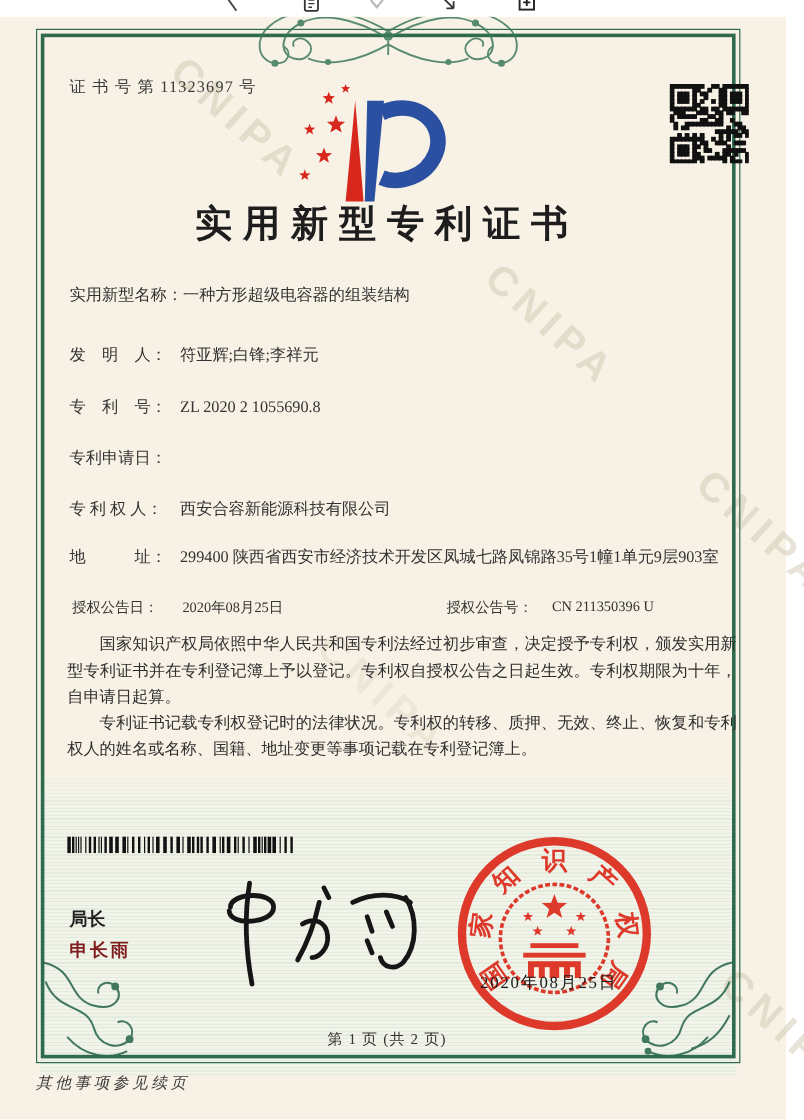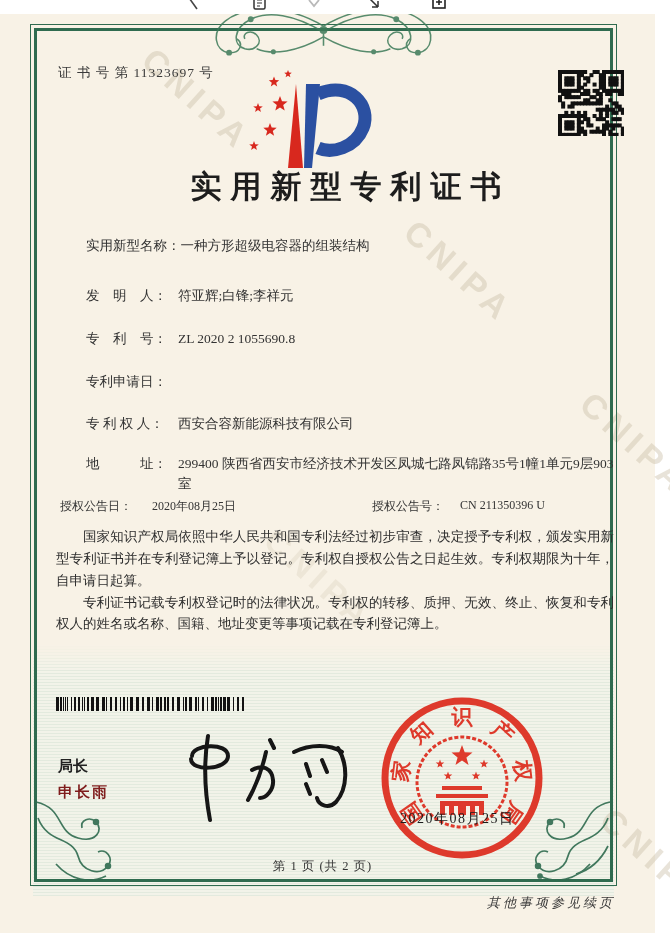--- a/index.html
+++ b/index.html
@@ -22,45 +22,45 @@
     border:1px solid #2f6b4f;z-index:2;pointer-events:none;}
   .border-inner{position:absolute;left:3px;top:3px;right:3px;bottom:3px;border:3px solid #2f6b4f;}
   
   .wm{position:absolute;z-index:1;font-family:"Liberation Sans",sans-serif;font-weight:bold;
       font-size:34px;letter-spacing:6px;color:rgba(204,194,170,0.45);transform:rotate(42deg);white-space:nowrap;}
   
   #certno{position:absolute;left:58px;top:64px;z-index:3;font-size:13.5px;color:#3a3a3a;letter-spacing:1px;}
   #logo{position:absolute;left:240px;top:66px;z-index:3;}
   #qr{position:absolute;left:558px;top:70px;z-index:3;}
   #title{position:absolute;left:30px;top:166px;width:585px;z-index:3;text-align:center;
-         font-size:31px;font-weight:bold;letter-spacing:9px;color:#1d1d1d;padding-left:28px;}
+         font-size:31px;font-weight:bold;letter-spacing:9px;color:#1d1d1d;}
   
   .fld-row{position:absolute;left:58px;width:557px;display:flex;z-index:3;
            font-size:13.5px;color:#333;line-height:1.45;}
-  .fld-label{flex:0 0 92px;white-space:pre;margin-left:28px;}
+  .fld-label{flex:0 0 92px;white-space:pre;}
   .fld-value{flex:1;}
   #row0{top:236px}#row1{top:286px}#row2{top:329px}#row3{top:372px}#row4{top:414px}#row5{top:454px}
   #grantrow{position:absolute;left:60px;top:498px;width:557px;display:flex;z-index:3;font-size:12px;color:#333;}
   .g-l1{flex:0 0 92px;}.g-v1{flex:0 0 220px;}.g-l2{flex:0 0 88px;}.g-v2{flex:1;}
   
   #bodytext{position:absolute;left:56px;top:526px;width:558px;z-index:3;font-size:13.5px;
             color:#2e2e2e;line-height:1.62;text-align:justify;}
   #bodytext p{margin:0;text-indent:2em;}
   
   #barcode{position:absolute;left:56px;top:697px;z-index:3;}
   #signer-title{position:absolute;left:58px;top:757px;z-index:3;font-family:"Liberation Sans",sans-serif;
                 font-weight:bold;font-size:15px;color:#222;}
   #signer-name{position:absolute;left:58px;top:783px;z-index:3;font-family:"Liberation Sans",sans-serif;
                font-weight:bold;font-size:15px;color:#7f1d1d;letter-spacing:2px;}
   #signature{position:absolute;left:178px;top:726px;z-index:4;}
   #seal{position:absolute;left:378px;top:694px;z-index:3;opacity:.92;}
   #sealdate{position:absolute;left:400px;top:810px;z-index:4;font-size:14px;color:#1b1b1b;letter-spacing:1.5px;}
   #pageinfo{position:absolute;left:30px;top:858px;width:585px;z-index:3;text-align:center;
             font-size:12.5px;color:#333;letter-spacing:1px;}
-  #footnote{position:absolute;left:30px;top:894px;width:585px;z-index:3;text-align:right;
+  #footnote{position:absolute;left:30px;top:894px;width:585px;z-index:3;text-align:left;
             font-size:13px;font-style:italic;color:#3c3c3c;letter-spacing:3px;}
   .orn{position:absolute;z-index:3;pointer-events:none;}
 </style>
 </head>
 <body>
 
 <div id="stage">
 
   <div id="toolbar">
     <svg class="tb-ic" style="left:183px" viewBox="0 0 18 20">

